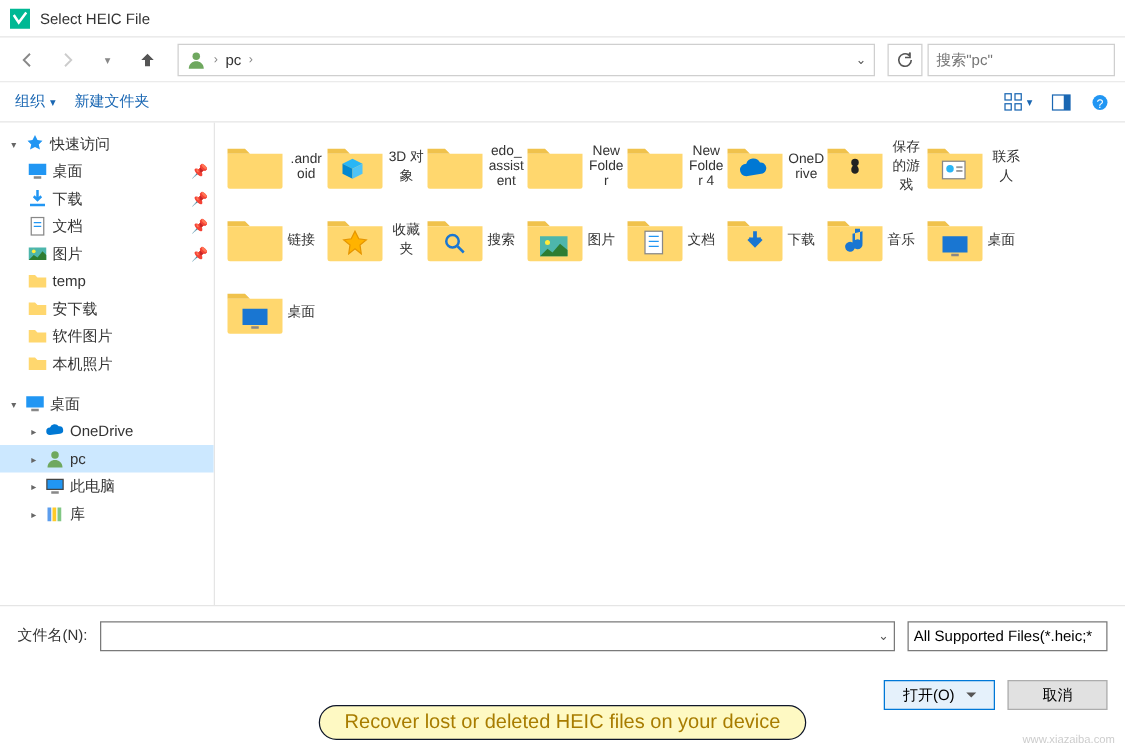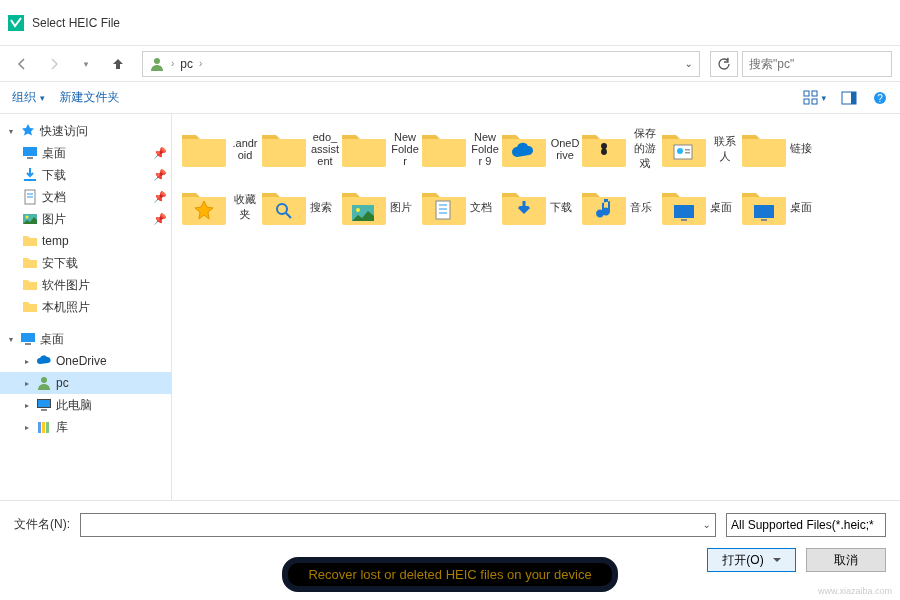--- a/index.html
+++ b/index.html
@@ -1,17 +1,17 @@
 <!DOCTYPE html>
 <html><head>
 <meta charset="utf-8">
 <style>
   * { box-sizing: border-box; margin: 0; padding: 0; font-family: "Segoe UI", "Microsoft YaHei", sans-serif; }
   body { width: 900px; height: 600px; overflow: hidden; background: #fff; position: relative; }
-  .titlebar { height: 46px; display: flex; align-items: center; padding: 0 8px; border-bottom: 1px solid #e5e5e5; background:#fff;}
+  .titlebar { height: 30px; display: flex; align-items: center; padding: 0 8px; border-bottom: 1px solid #e5e5e5; background:#fff;}
   .app-icon { width: 16px; height: 16px; background: #00b894; margin-right: 8px; display:flex; align-items:center; justify-content:center;}
   .app-icon svg { width:12px; height:12px; }
   .title { font-size: 12px; color:#333;}
   .navbar { height: 36px; display: flex; align-items: center; padding: 4px 8px; gap:4px; border-bottom:1px solid #e5e5e5;}
   .nav-btn { width: 28px; height: 24px; display: flex; align-items: center; justify-content: center; color:#777; border:none;background:none;}
   .breadcrumb { flex:1; display:flex; align-items:center; border:1px solid #cfcfcf; height:26px; padding:0 6px; gap:6px; margin:0 6px;}
   .crumb { font-size:12px; color:#333;}
   .crumb-sep{color:#888; font-size:10px;}
   .bc-user{width:16px;height:16px;}
   .bc-dd{color:#555;font-size:10px;margin-left:auto;}
@@ -38,25 +38,25 @@
   .grid{display:flex;flex-wrap:wrap;}
   .item{width:80px;display:flex;flex-direction:row;align-items:center;text-align:center;font-size:11px;color:#333;margin-bottom:14px;word-break:break-word;gap:2px;}
   .item-icon{width:48px;height:44px;display:flex;align-items:center;justify-content:center;}
   .folder-svg{width:48px;height:40px;}
   .bottombar{height:48px;border-top:1px solid #e5e5e5;display:flex;align-items:center;padding:8px 14px;gap:10px;}
   .fn-label{font-size:12px;color:#333;}
   .fn-input{flex:1;height:24px;border:1px solid #7a7a7a;padding:0 4px;font-size:12px;display:flex;align-items:center;}
   .fn-input input{border:none;outline:none;width:100%;font-size:12px;}
   .fn-input .dd{color:#555;font-size:10px;}
   .filter-sel{width:160px;height:24px;border:1px solid #7a7a7a;font-size:12px;padding:0 4px;display:flex;align-items:center;white-space:nowrap;overflow:hidden;}
-  .action-row{height:36px;display:flex;justify-content:flex-end;align-items:flex-start;gap:10px;padding:0 14px;}
+  .action-row{height:36px;display:flex;justify-content:flex-end;align-items:flex-end;gap:10px;padding:0 14px;}
   .btn{height:24px;min-width:80px;border:1px solid #adadad;background:#e1e1e1;font-size:12px;display:flex;align-items:center;justify-content:center;padding:0 14px;}
   .btn.primary{border:1px solid #0078d7;background:#e5f1fb;}
   .app-footer{position:absolute;left:0;right:0;bottom:8px;display:flex;justify-content:center;}
-  .pill{border:6px solid #0f172a;border-radius:16px;padding:4px 20px;font-size:13px;color:#a87c00;background:#000000;}
+  .pill{border:1px solid #0f172a;border-radius:16px;padding:4px 20px;font-size:16px;color:#a87c00;background:#fef9c3;}
   .watermark{position:absolute;right:8px;bottom:4px;font-size:9px;color:#ccc;pointer-events:none;}
   
   .f-base { fill:#ffd76e; }
   .f-tab { fill:#f0c24c; }
 </style>
 </head>
 <body>
 
 <svg width="0" height="0" style="position:absolute">
   <defs>
@@ -260,39 +260,52 @@
             <svg class="folder-svg" viewBox="0 0 48 40">
               <use href="#folder"></use>
             </svg>
           </div>
           <div>.android</div>
         </div>
         <div class="item">
           <div class="item-icon">
             <svg class="folder-svg" viewBox="0 0 48 40">
               <use href="#folder"></use>
+              <g transform="translate(14,14)">
+                <path d="M8 0l8 4-8 4-8-4z" fill="#29b6f6"></path>
+                <path d="M0 4l8 4v8l-8-4z" fill="#0288d1"></path>
+                <path d="M16 4l-8 4v8l8-4z" fill="#4fc3f7"></path>
+              </g>
+            </svg>
+          </div>
+          <div>3D 对象</div>
+        </div>
+        <div class="item">
+          <div class="item-icon">
+            <svg class="folder-svg" viewBox="0 0 48 40">
+              <use href="#folder"></use>
             </svg>
           </div>
           <div>edo_assistent</div>
         </div>
         <div class="item">
           <div class="item-icon">
             <svg class="folder-svg" viewBox="0 0 48 40">
               <use href="#folder"></use>
             </svg>
           </div>
           <div>New Folder</div>
         </div>
         <div class="item">
           <div class="item-icon">
             <svg class="folder-svg" viewBox="0 0 48 40">
               <use href="#folder"></use>
             </svg>
           </div>
-          <div>New Folder 9</div>
+          <div>New Folder 4</div>
         </div>
         <div class="item">
           <div class="item-icon">
             <svg class="folder-svg" viewBox="0 0 48 40">
               <use href="#folder"></use>
               <g transform="translate(12,16)">
                 <path d="M5 12a5 5 0 010-10 6 6 0 0111-1 4.5 4.5 0 011 9z" fill="#0078d4"></path>
               </g>
             </svg>
           </div>

